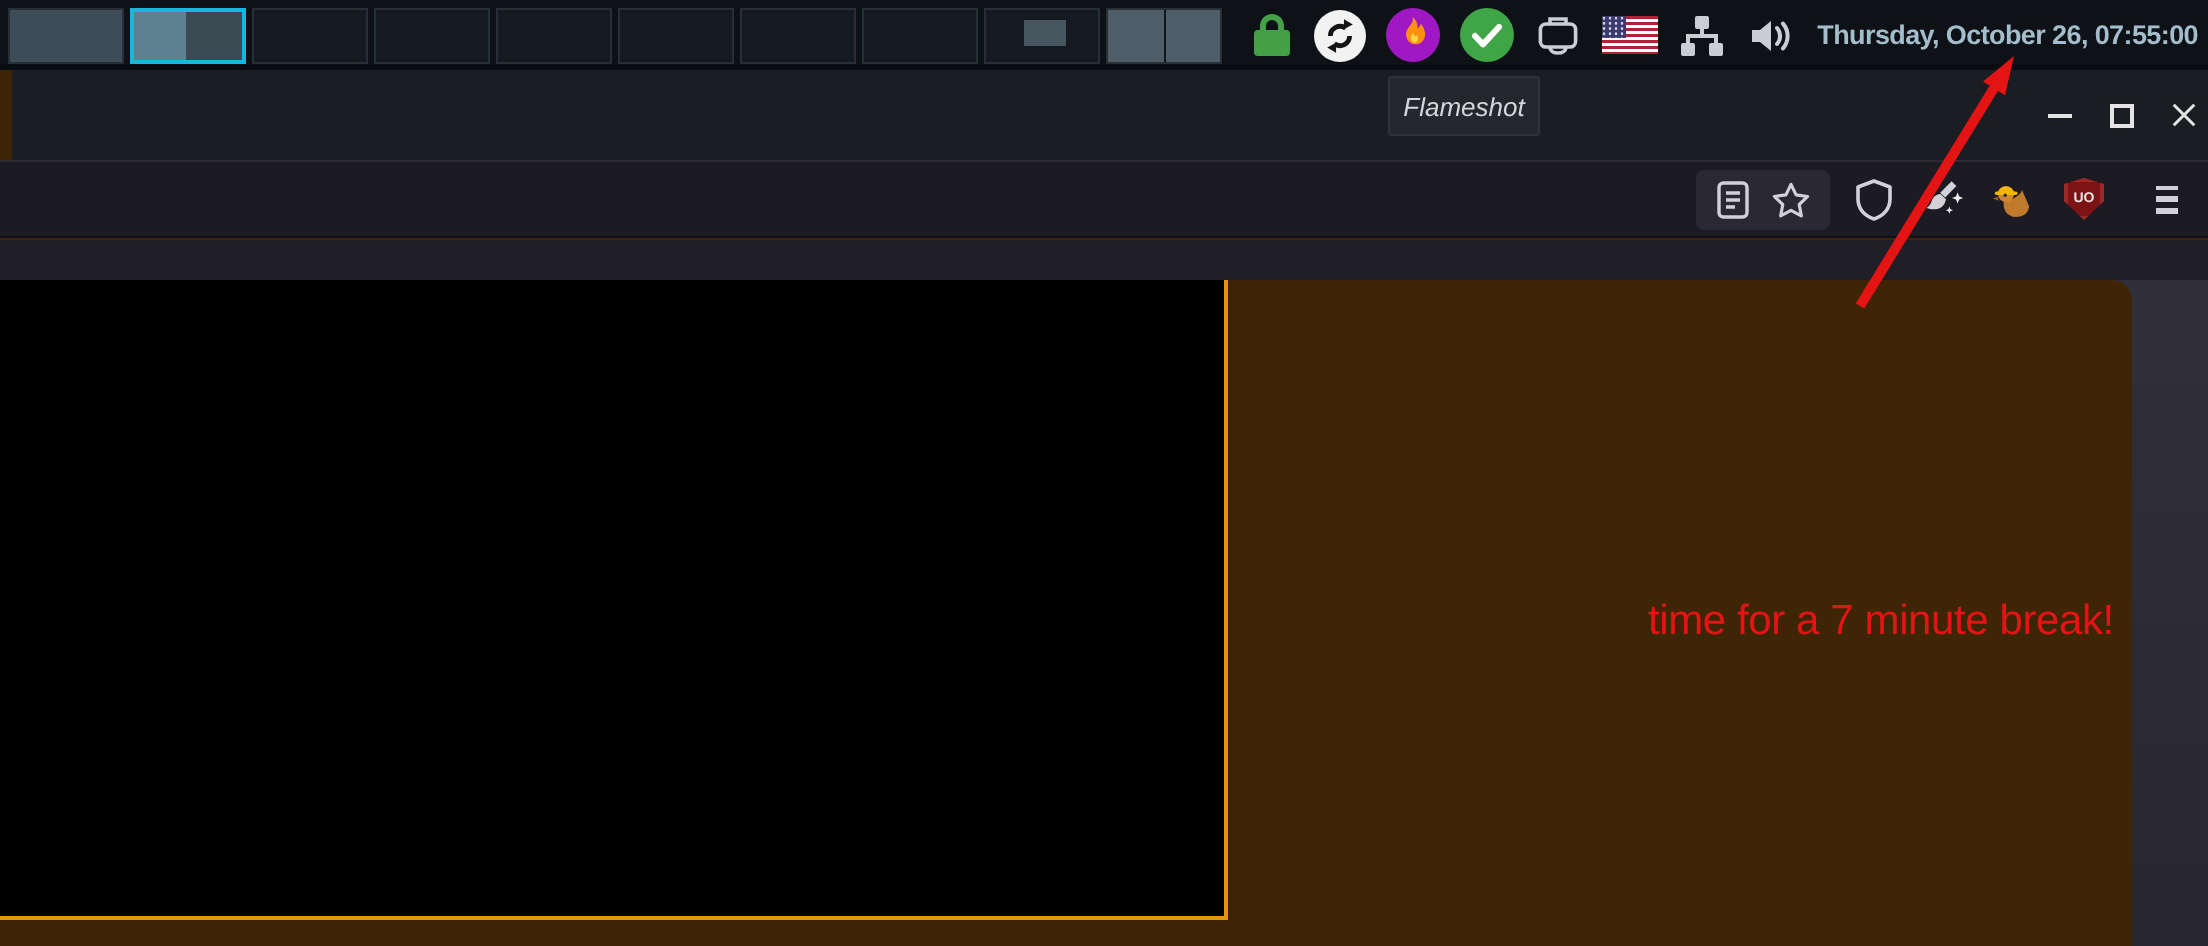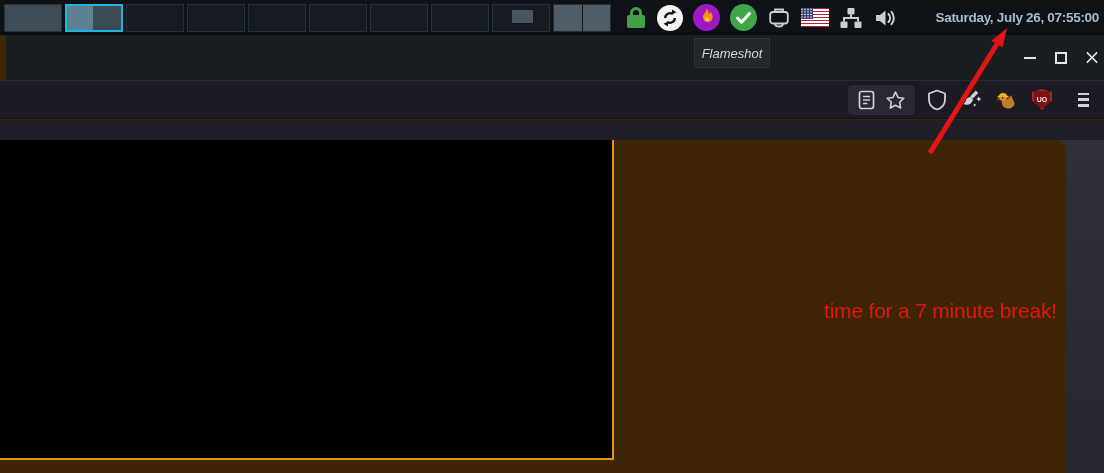--- a/index.html
+++ b/index.html
@@ -153,21 +153,21 @@
         </svg>
       </div>
       <div class="tray-icon" style="width:24px">
         <svg width="24" height="22" viewBox="0 0 24 22">
           <path d="M3 8v6h4l5.5 4.5v-15L7 8z" fill="#c9ced2"></path>
           <path d="M15.5 7a6 6 0 0 1 0 8M18.5 4.8a9.5 9.5 0 0 1 0 12.4" stroke="#c9ced2" stroke-width="2" fill="none" stroke-linecap="round"></path>
         </svg>
       </div>
     </div>
 
-    <div class="clock">Saturday, July 26, 07:55:00</div>
+    <div class="clock">Thursday, October 26, 07:55:00</div>
   </div>
 
   <div class="titlebar">
     <div class="tooltip">Flameshot</div>
     <div class="win-controls">
       <div class="win-btn">
         <div class="min-glyph"></div>
       </div>
       <div class="win-btn">
         <div class="max-glyph"></div>

